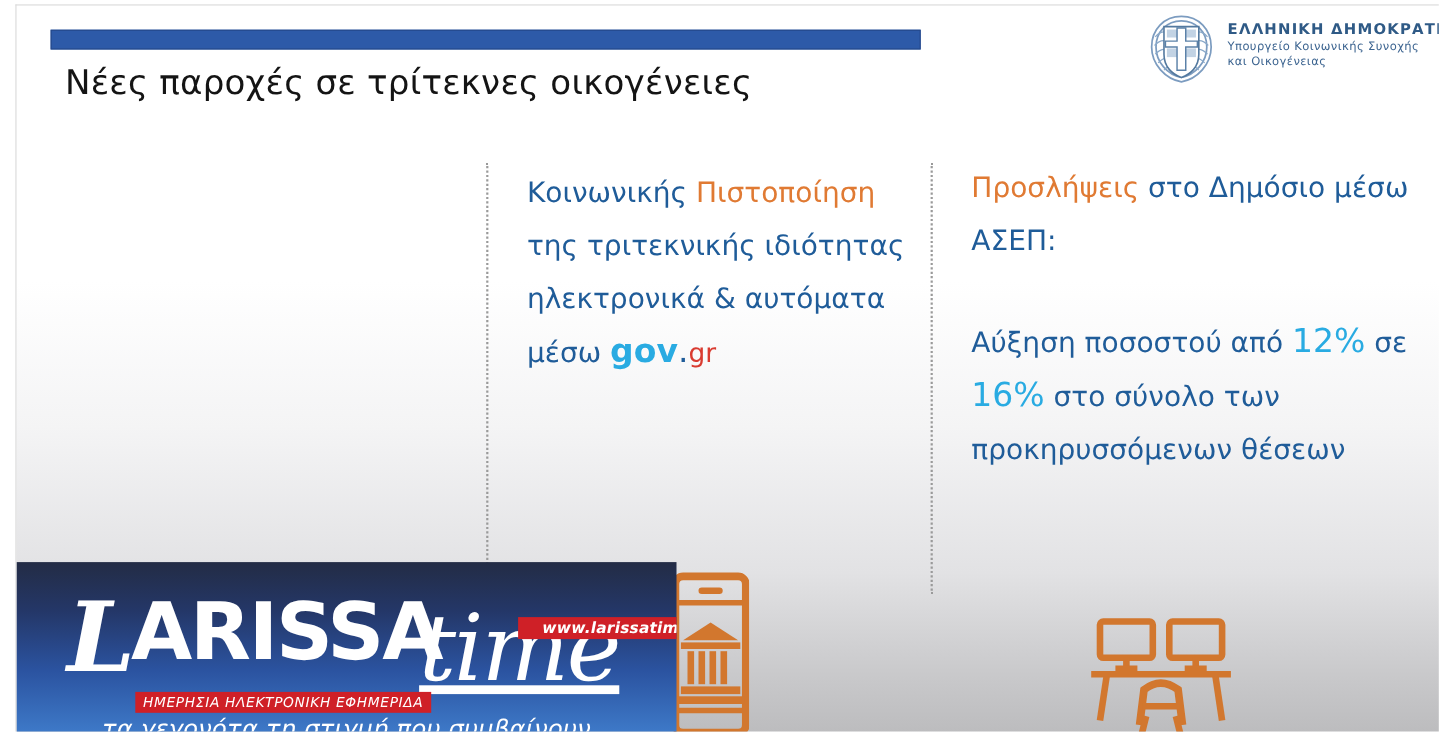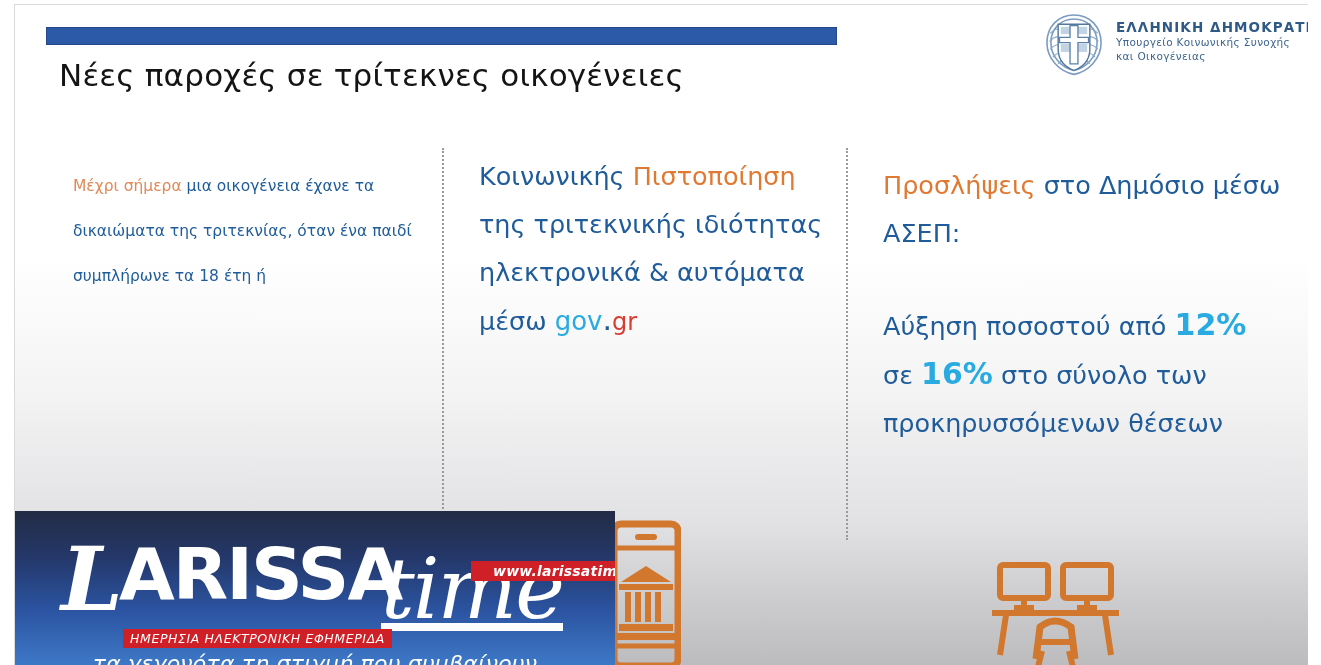--- a/index.html
+++ b/index.html
@@ -45,28 +45,28 @@
     position:absolute;top:143px;width:0;height:392px;
     border-left:2px dotted #9a9a9a;
   }
   #divider-1{left:427px;}
   #divider-2{left:831px;}
 
   
   .col{position:absolute;}
   #col-1{left:58px;top:143px;width:360px;}
   #col-2{left:464px;top:147px;width:358px;}
-  #col-3{left:868px;top:156px;width:400px;}
+  #col-3{left:868px;top:142px;width:400px;}
 
   .lead{
     font-size:25.5px;line-height:48px;color:#1f5c99;
   }
   .lead .or{color:#e07a33;}
   .lead .cy{color:#29abe2;}
-  .lead .big-cy{color:#29abe2;font-weight:bold;font-size:30px;}
+  .lead .big-cy{color:#29abe2;font-weight:normal;font-size:30px;}
 
   .sub{
     margin-top:16px;
     font-size:15.5px;line-height:45px;color:#1f5c99;
   }
   .sub .or{color:#e08a5a;}
 
   #col3-gap{height:44px;}
 
   
@@ -148,28 +148,25 @@
       <div id="gov-line1">ΕΛΛΗΝΙΚΗ ΔΗΜΟΚΡΑΤΙΑ</div>
       <div id="gov-line2">Υπουργείο Κοινωνικής Συνοχής</div>
       <div id="gov-line3">και Οικογένειας</div>
     </div>
   </div>
 
   <div class="divider" id="divider-1"></div>
   <div class="divider" id="divider-2"></div>
 
   <div class="col" id="col-1">
-    <div class="sub">
-      <span class="or">Μέχρι σήμερα </span><span>μια οικογένεια έχανε τα δικαιώματα της τριτεκνίας, όταν ένα παιδί συμπλήρωνε τα 18 έτη ή</span>
-    </div>
   </div>
 
   <div class="col" id="col-2">
     <div class="lead">
-      <span>Κοινωνικής </span><span class="or">Πιστοποίηση</span><span> της τριτεκνικής ιδιότητας ηλεκτρονικά &amp; αυτόματα μέσω </span><span style="color:#29abe2;font-size:26px;">gov</span><span style="color:#1f5c99;font-size:30px;">.</span><span style="color:#d93b30;font-size:24px;">gr</span>
+      <span>Κοινωνικής </span><span class="or">Πιστοποίηση</span><span> της τριτεκνικής ιδιότητας ηλεκτρονικά &amp; αυτόματα μέσω </span><span style="color:#29abe2;font-size:30px;font-weight:bold;">gov</span><span style="color:#1f5c99;font-size:30px;">.</span><span style="color:#d93b30;font-size:24px;">gr</span>
     </div>
   </div>
 
   <div class="col" id="col-3">
     <div class="lead">
       <span class="or">Προσλήψεις</span><span> στο Δημόσιο μέσω ΑΣΕΠ:</span>
     </div>
     <div id="col3-gap"></div>
     <div class="lead">
       <span>Αύξηση ποσοστού από </span><span class="big-cy">12%</span><span> σε </span><span class="big-cy">16%</span><span> στο σύνολο των προκηρυσσόμενων θέσεων</span>

